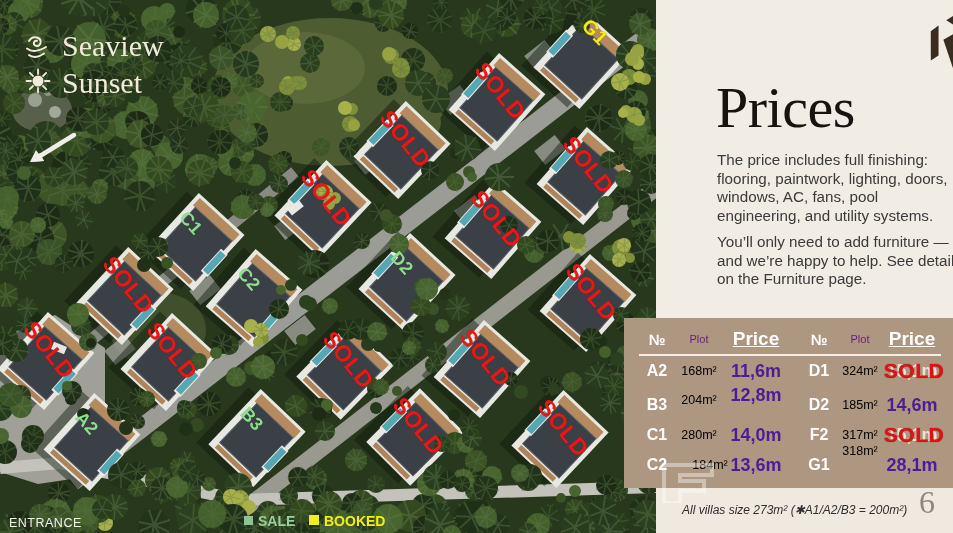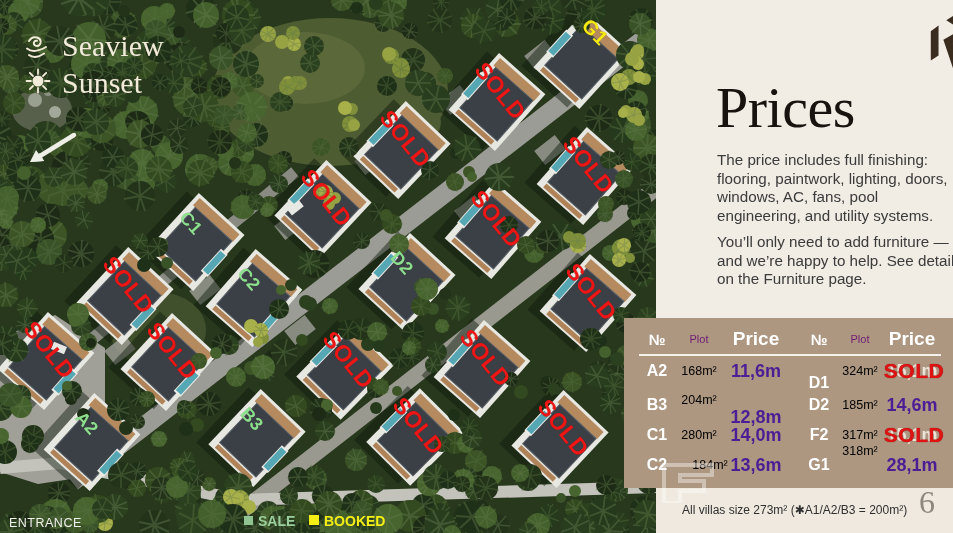--- a/index.html
+++ b/index.html
@@ -8,27 +8,27 @@
         font-family:"Liberation Sans", sans-serif; background:#f1ece4; }
 .photo { position:absolute; left:0; top:0; }
 .panel { position:absolute; left:692px; top:0; width:297px; height:376px; background:#f1ece4; }
 .prices { position:absolute; left:24px; top:74px; font-family:"Liberation Serif", serif;
           font-size:58px; color:#18130e; letter-spacing:-0.5px; }
 .body1 { position:absolute; left:25px; width:280px; font-size:15.2px; line-height:18.7px; color:#3b3b3b; }
 .tbl { position:absolute; left:624px; top:318px; width:329px; height:170px; background:#ad9781; z-index:3; }
 .tbl span { position:absolute; transform:translate(-50%,-50%); white-space:nowrap; }
 .h1c { font-weight:bold; font-size:15px; color:#fff; }
 .h2c { font-size:11px; color:#701a75; }
-.h3c { font-weight:bold; font-size:19px; color:#fff; }
+.h3c { font-weight:bold; font-size:19px; color:#fff;text-decoration:underline; }
 .lab { font-weight:bold; font-size:16px; color:#fff; }
 .plt { font-size:12.5px; color:#000000; }
 .prc { font-weight:bold; font-size:18px; color:#4c1d95; }
 .sold { font-weight:bold; font-size:21px; color:#e01212; letter-spacing:0.5px;
          text-shadow:0 0 1px #7a0c0c; }
-.foot { position:absolute; left:656px; top:488px; width:297px; height:45px; background:#efe9e0; z-index:2; }
+.foot { position:absolute; left:656px; top:488px; width:297px; height:45px; background:#efe9e0; z-index:2;font-style:italic; }
 .footnote { position:absolute; left:26px; top:15px; font-size:12px; color:#2f2f2f; }
 .pgnum { position:absolute; left:919px; top:484px; font-family:"Liberation Serif", serif;
          font-size:32px; color:#8e887c; z-index:5; }
 .wm { position:absolute; left:727px; top:461px; z-index:4; color:rgba(255,255,255,0.4);
       font-weight:bold; font-size:50px; letter-spacing:7px; font-family:"Liberation Sans",sans-serif; }
 .wmlogo { position:absolute; left:660px; top:459px; z-index:4; }
 </style>
 </head>
 <body>
 <div class="page">
@@ -1653,31 +1653,31 @@
 <span class="h3c" style="left:288px;top:21px">Price</span>
 
 <div style="position:absolute;left:15px;top:36px;width:302px;height:1.5px;background:#f5f1ea"></div>
 
 <span class="lab" style="left:33px;top:53px">A2</span>
 <span class="plt" style="left:75px;top:53px">168m²</span>
 <span class="prc" style="left:132px;top:53px">11,6m</span>
 
 <span class="lab" style="left:33px;top:86.5px">B3</span>
 <span class="plt" style="left:75px;top:82px">204m²</span>
-<span class="prc" style="left:132px;top:99px">12,8m</span>
+<span class="prc" style="left:132px;top:77px">12,8m</span>
 
 <span class="lab" style="left:33px;top:117px">C1</span>
 <span class="plt" style="left:75px;top:117px">280m²</span>
 <span class="prc" style="left:132px;top:117px">14,0m</span>
 
 <span class="lab" style="left:33px;top:147px">C2</span>
 <span class="plt" style="left:86px;top:147px">184m²</span>
 <span class="prc" style="left:132px;top:147px">13,6m</span>
 
-<span class="lab" style="left:195px;top:65px">D1</span>
+<span class="lab" style="left:195px;top:53px">D1</span>
 <span class="plt" style="left:236px;top:53px">324m²</span>
 <span class="prc" style="left:288px;top:53px;color:#ece2d7">15,1m</span>
 <span class="sold" style="left:290px;top:53px">SOLD</span>
 
 <span class="lab" style="left:195px;top:86.5px">D2</span>
 <span class="plt" style="left:236px;top:86.5px">185m²</span>
 <span class="prc" style="left:288px;top:86.5px">14,6m</span>
 
 <span class="lab" style="left:195px;top:117px">F2</span>
 <span class="plt" style="left:236px;top:117px">317m²</span>

